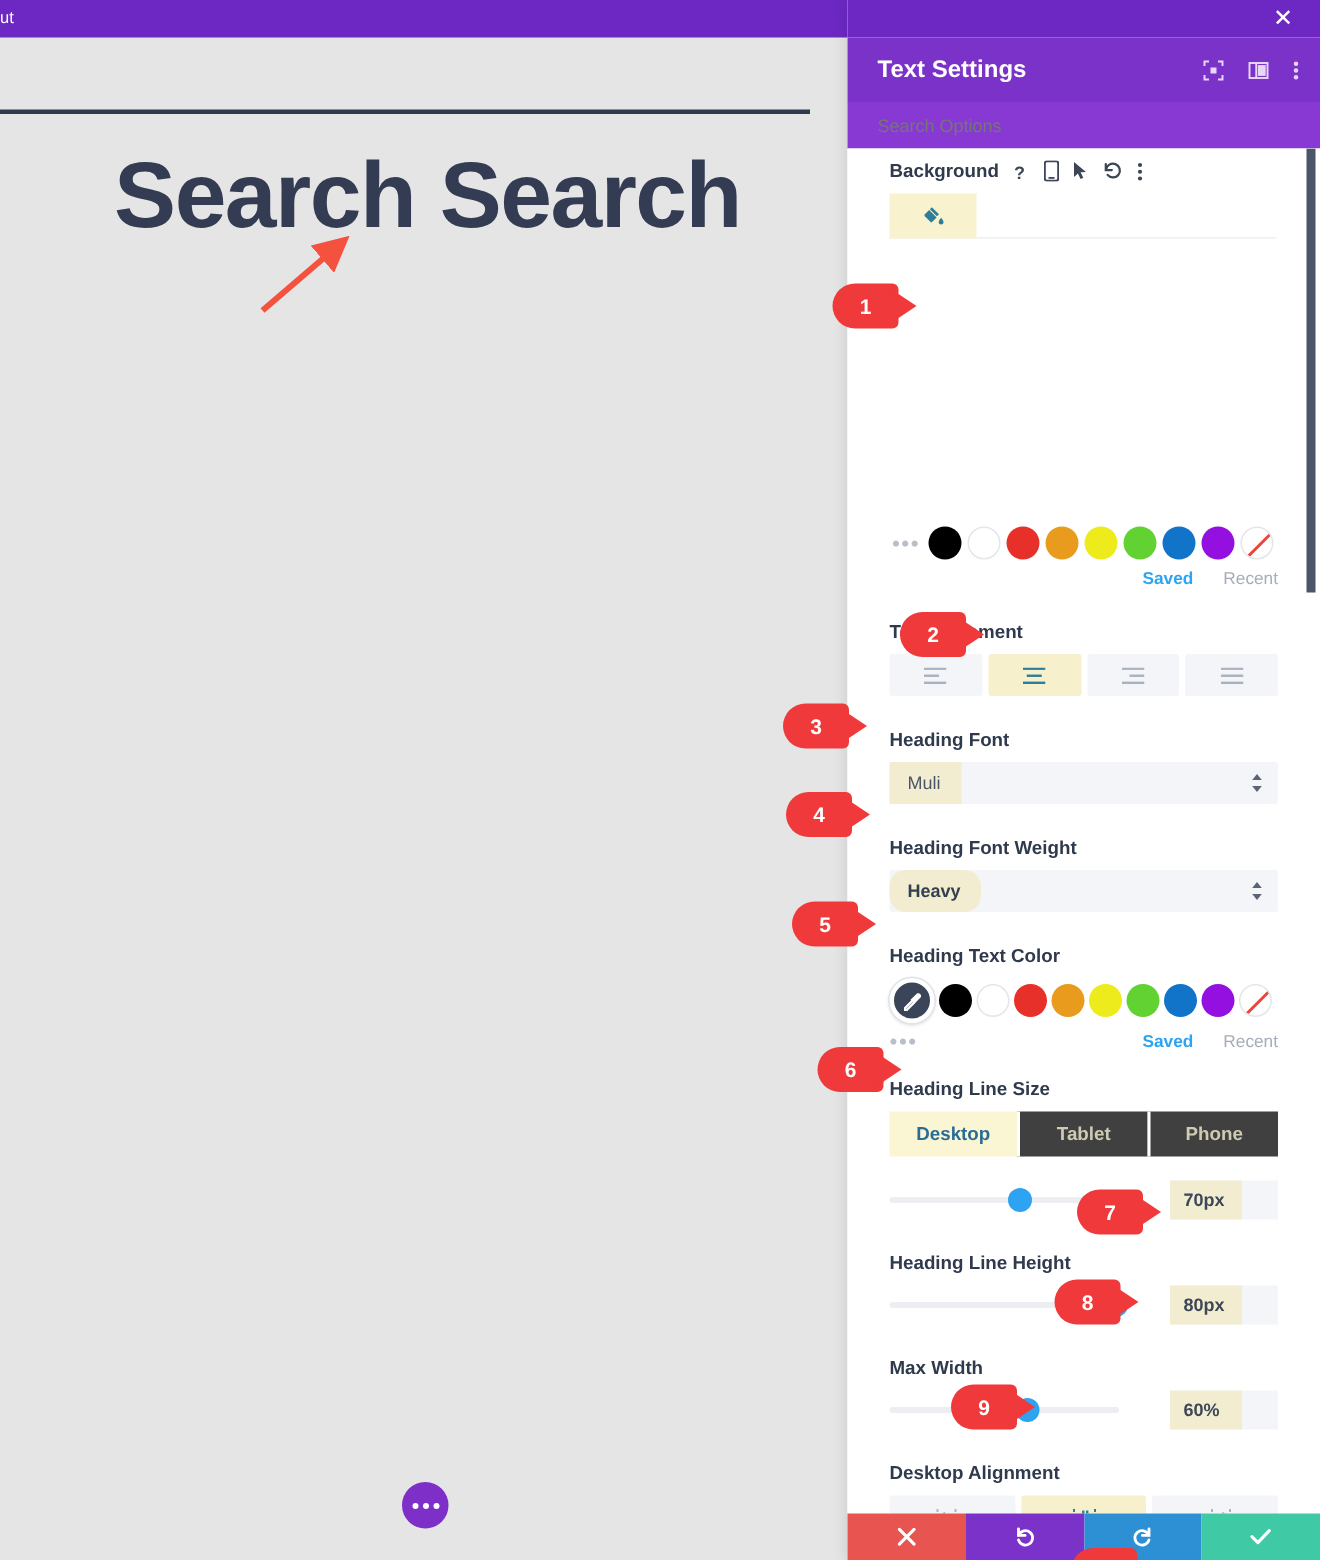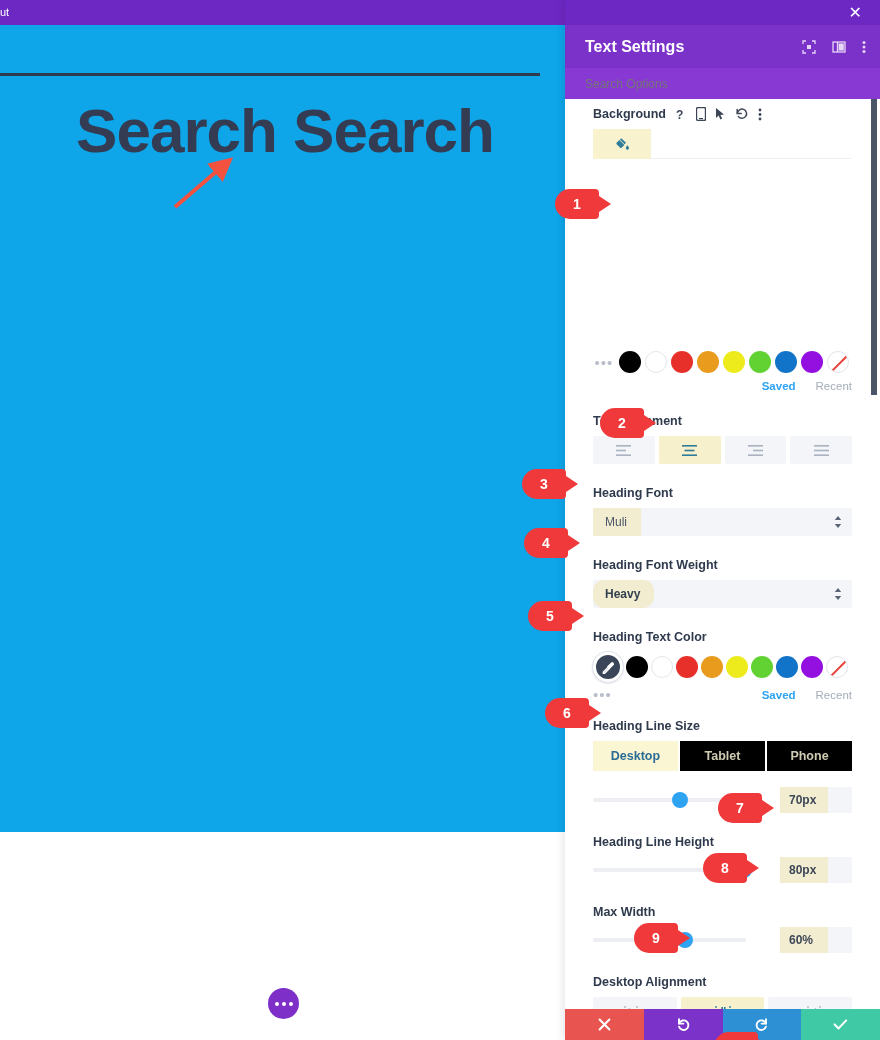--- a/index.html
+++ b/index.html
@@ -7,22 +7,22 @@
     width: 880px; height: 1040px;
     font-family: "Liberation Sans", sans-serif;
     background: #ffffff;
     overflow: hidden;
   }
   #app { position: relative; width: 880px; height: 1040px; }
 
   
   .page-canvas {
     position: absolute; left: 0; top: 0;
-    width: 570px; height: 832px;
-    background: #0ea5e9;
+    width: 570px; height: 1040px;
+    background: #e5e5e5;
   }
   .top-purple-strip {
     position: absolute; left: 0; top: 0;
     width: 570px; height: 25px;
     background: #6d28c4;
     color: #ffffff;
     font-size: 11px;
     line-height: 25px;
     padding-left: 0px;
     font-weight: 400;
@@ -169,21 +169,21 @@
   .sel .arrows {
     position:absolute; right:10px; display:flex; flex-direction:column;
     gap:2px; align-items:center; color:#5a6477;
   }
 
   
   .rtabs { display:flex; }
   .rtabs .rt {
     flex:1; height:30px; display:flex; align-items:center; justify-content:center;
     font-size: 12.5px; font-weight:700; cursor:pointer;
-    background:#000000; color:#cfcbb3;
+    background:#404040; color:#cfcbb3;
   }
   .rtabs .rt.active { background:#faf5d2; color:#2b6c96; }
   .rtabs .rt + .rt { border-left: 2px solid #fff; }
 
   
   .slider-row { display:flex; align-items:center; gap: 16px; }
   .track {
     position: relative; height: 4px; background:#eceef2; border-radius:2px;
     flex: 1; margin-right: 18px;
   }

